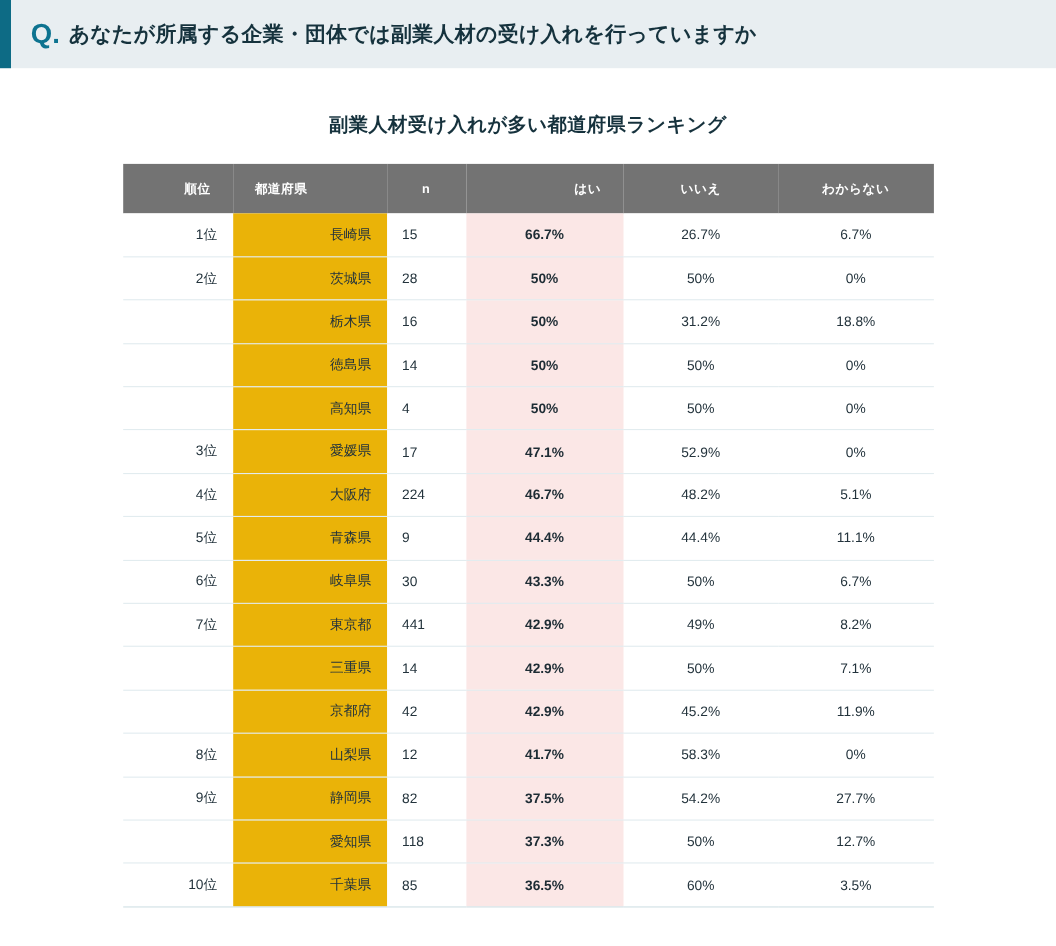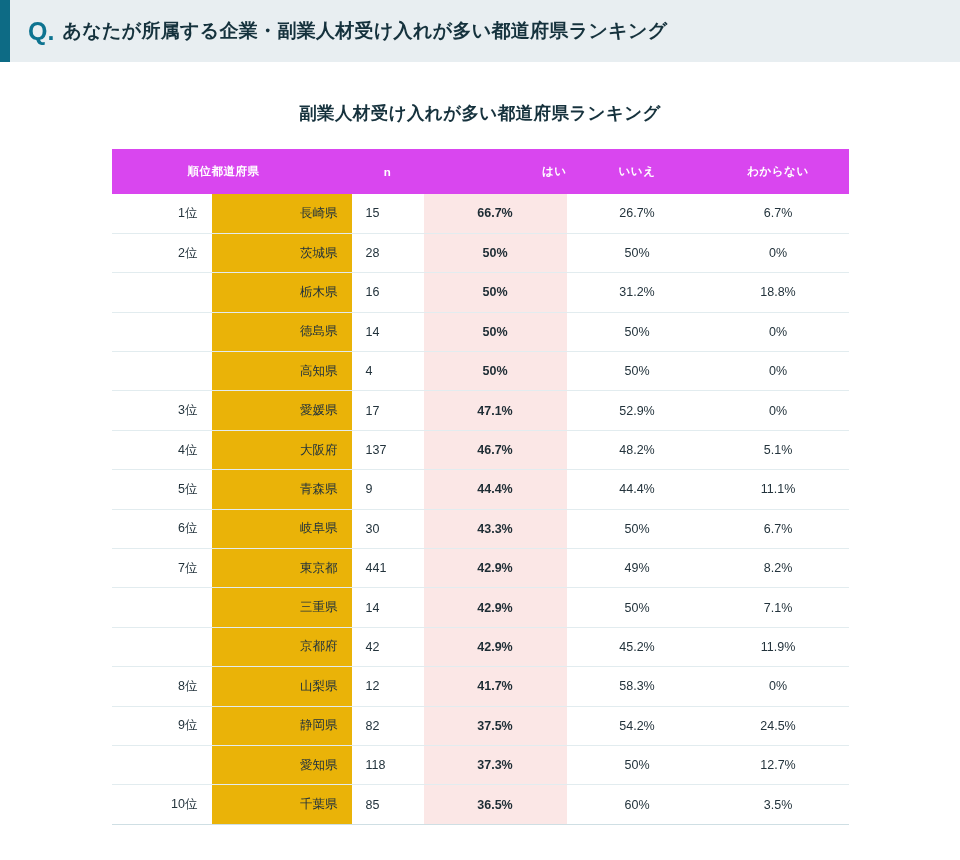--- a/index.html
+++ b/index.html
@@ -60,27 +60,27 @@
   .table-wrap {
     margin: 24px auto 0 auto;
     width: 737px;
   }
   table.ranking {
     border-collapse: collapse;
     width: 100%;
     table-layout: fixed;
   }
   table.ranking thead th {
-    background: #d946ef;
+    background: #737373;
     color: #ffffff;
     font-size: 11.5px;
     font-weight: bold;
     height: 45px;
     vertical-align: middle;
-    padding: 0 0;
+    padding: 0 20px;
     box-sizing: border-box;
     letter-spacing: 0.5px;
   }
   table.ranking thead th.col-rank { text-align: right; width: 100px; }
   table.ranking thead th.col-pref { text-align: left; width: 140px; }
   table.ranking thead th.col-n    { text-align: center; width: 72px; }
   table.ranking thead th.col-yes  { text-align: right; width: 143px; }
   table.ranking thead th.col-no   { text-align: center; width: 141px; }
   table.ranking thead th.col-unk  { text-align: center; width: 141px; }
 
@@ -110,21 +110,21 @@
   table.ranking tbody tr td.cell-no  { text-align: center; }
   table.ranking tbody tr td.cell-unk { text-align: center; }
   table.ranking tbody tr:last-child td { border-bottom: 1px solid #cfdfe4; }
 </style>
 </head>
 <body>
 
 <div class="q-banner">
   <div class="accent-bar"></div>
   <div class="q-mark">Q.</div>
-  <div class="q-text">あなたが所属する企業・副業人材受け入れが多い都道府県ランキング</div>
+  <div class="q-text">あなたが所属する企業・団体では副業人材の受け入れを行っていますか</div>
 </div>
 
 <div class="chart-title">副業人材受け入れが多い都道府県ランキング</div>
 
 <div class="table-wrap">
   <table class="ranking">
     <thead>
       <tr>
         <th class="col-rank">順位</th>
         <th class="col-pref">都道府県</th>
@@ -179,21 +179,21 @@
           <td class="cell-rank">3位</td>
           <td class="cell-pref">愛媛県</td>
           <td class="cell-n">17</td>
           <td class="cell-yes">47.1%</td>
           <td class="cell-no">52.9%</td>
           <td class="cell-unk">0%</td>
         </tr>
         <tr>
           <td class="cell-rank">4位</td>
           <td class="cell-pref">大阪府</td>
-          <td class="cell-n">137</td>
+          <td class="cell-n">224</td>
           <td class="cell-yes">46.7%</td>
           <td class="cell-no">48.2%</td>
           <td class="cell-unk">5.1%</td>
         </tr>
         <tr>
           <td class="cell-rank">5位</td>
           <td class="cell-pref">青森県</td>
           <td class="cell-n">9</td>
           <td class="cell-yes">44.4%</td>
           <td class="cell-no">44.4%</td>
@@ -238,21 +238,21 @@
           <td class="cell-yes">41.7%</td>
           <td class="cell-no">58.3%</td>
           <td class="cell-unk">0%</td>
         </tr>
         <tr>
           <td class="cell-rank">9位</td>
           <td class="cell-pref">静岡県</td>
           <td class="cell-n">82</td>
           <td class="cell-yes">37.5%</td>
           <td class="cell-no">54.2%</td>
-          <td class="cell-unk">24.5%</td>
+          <td class="cell-unk">27.7%</td>
         </tr>
         <tr>
           <td class="cell-rank"></td>
           <td class="cell-pref">愛知県</td>
           <td class="cell-n">118</td>
           <td class="cell-yes">37.3%</td>
           <td class="cell-no">50%</td>
           <td class="cell-unk">12.7%</td>
         </tr>
         <tr>

